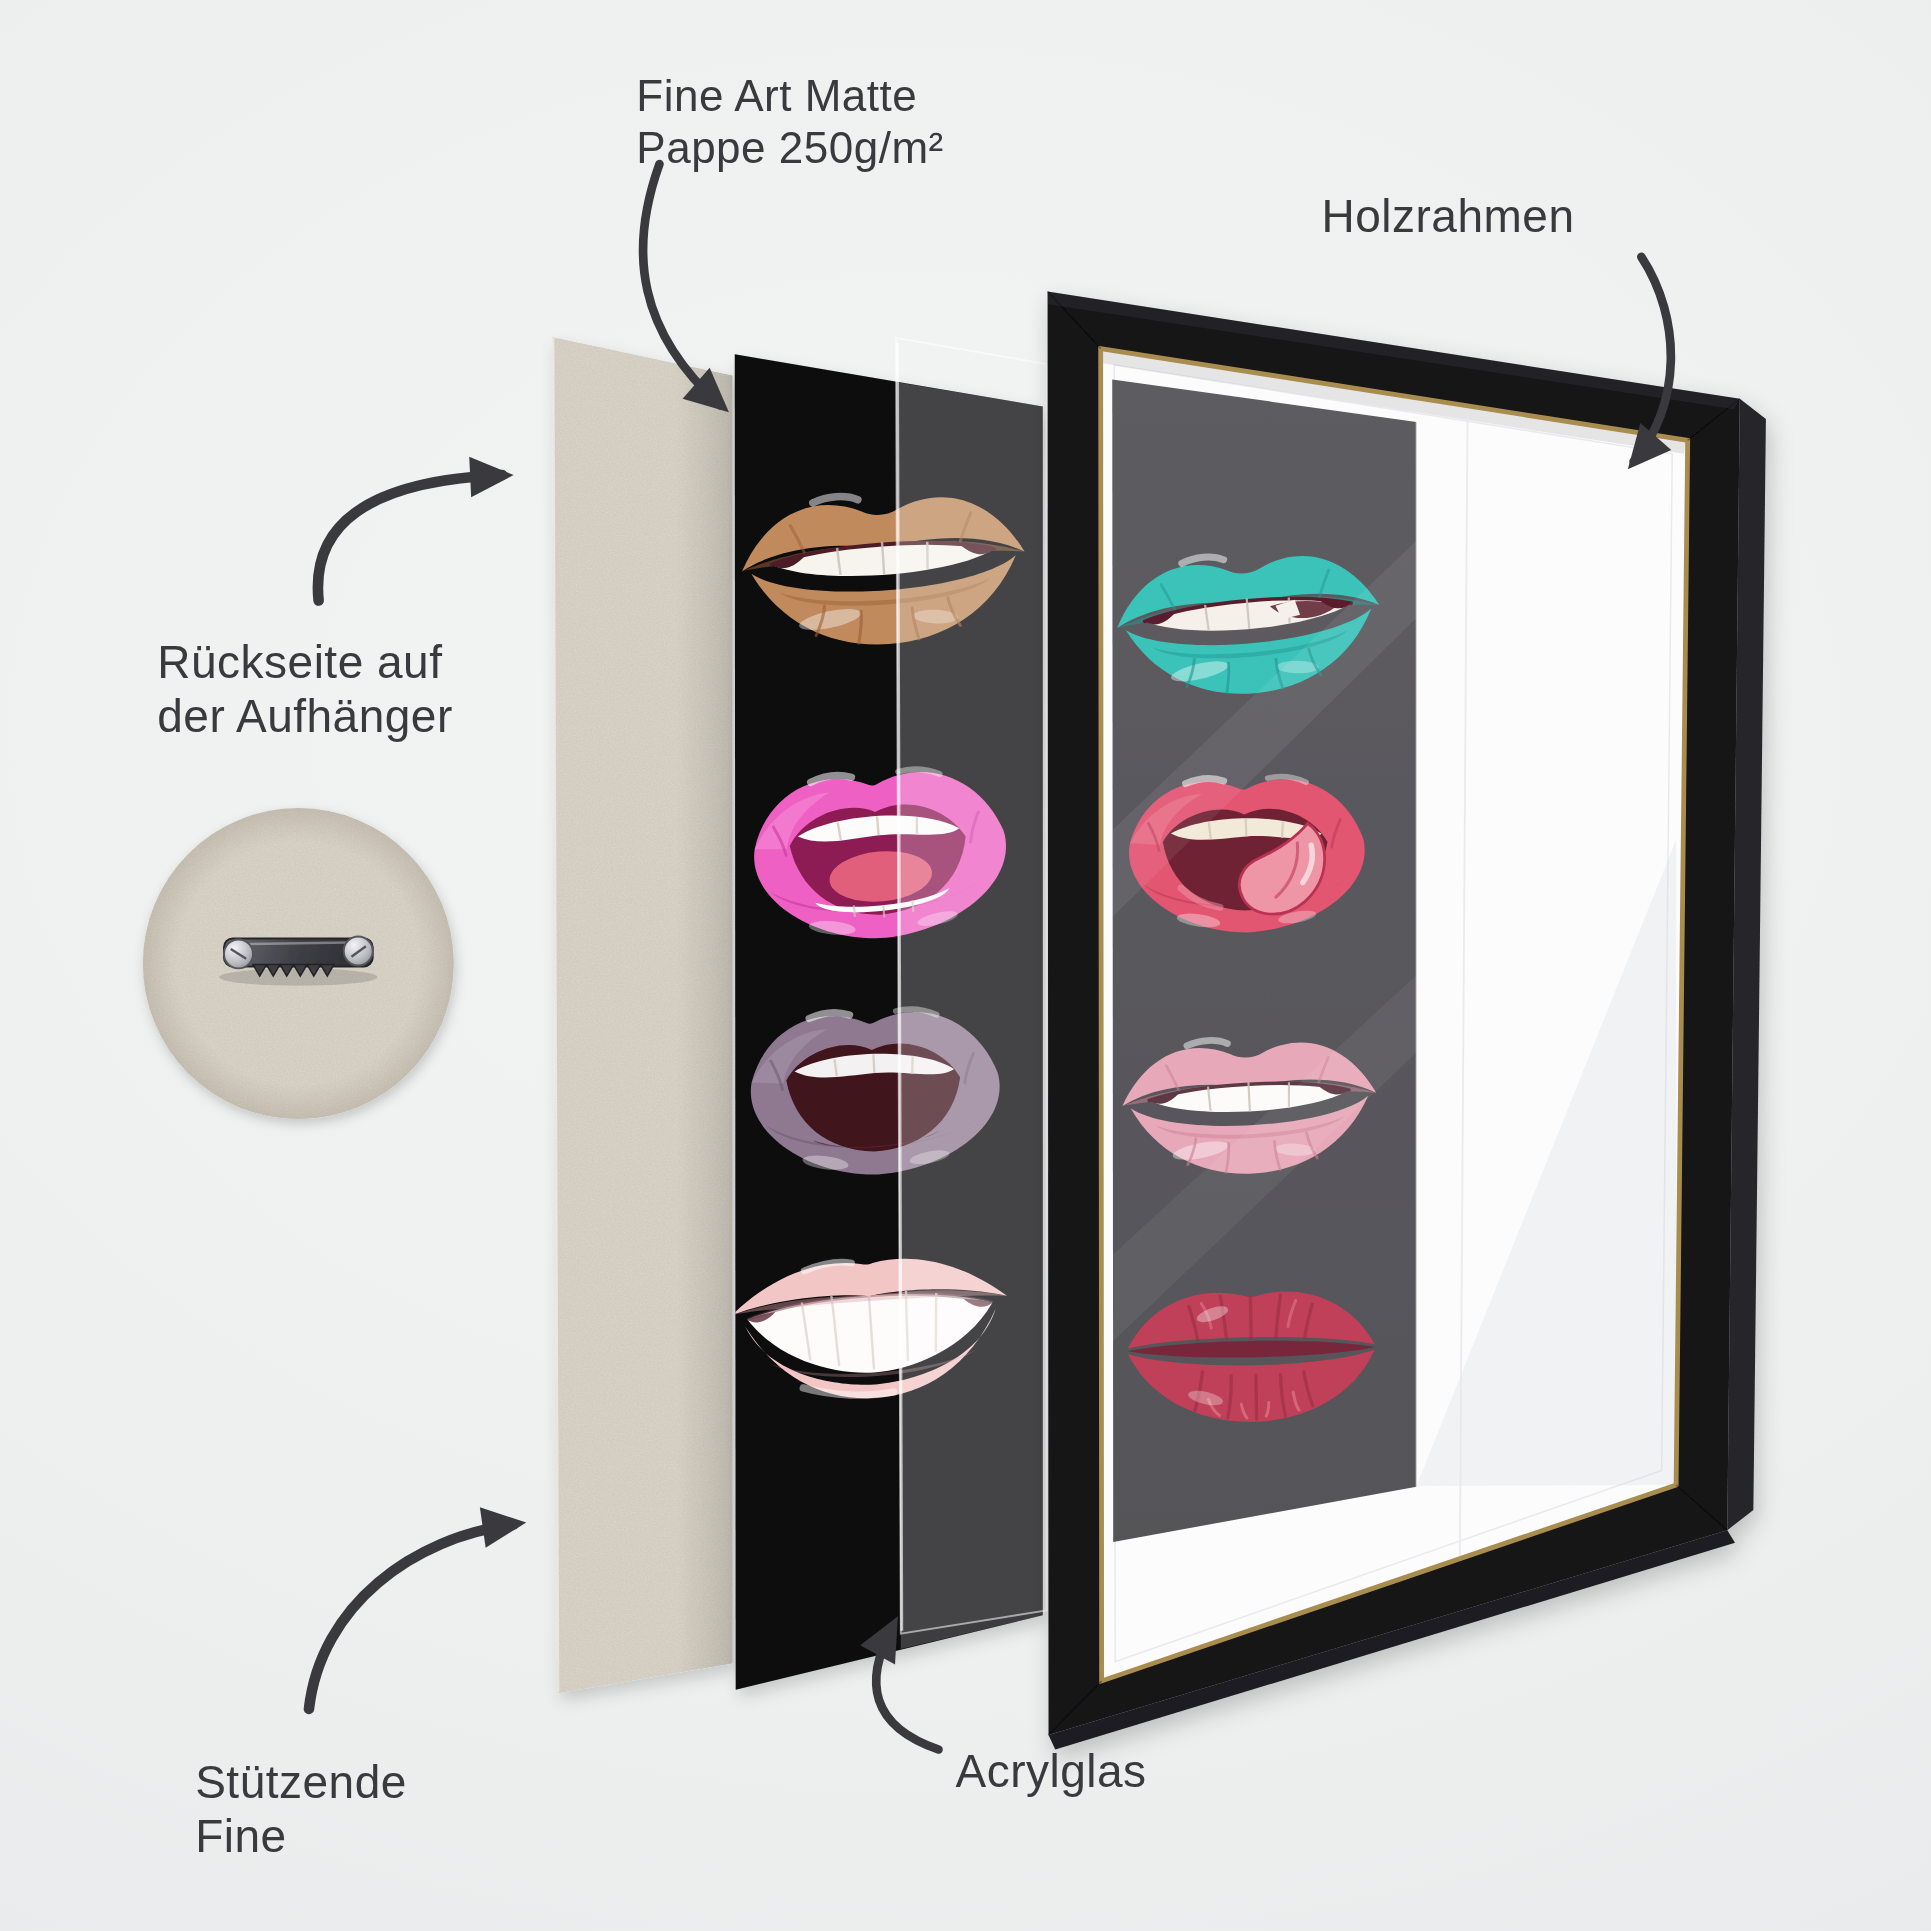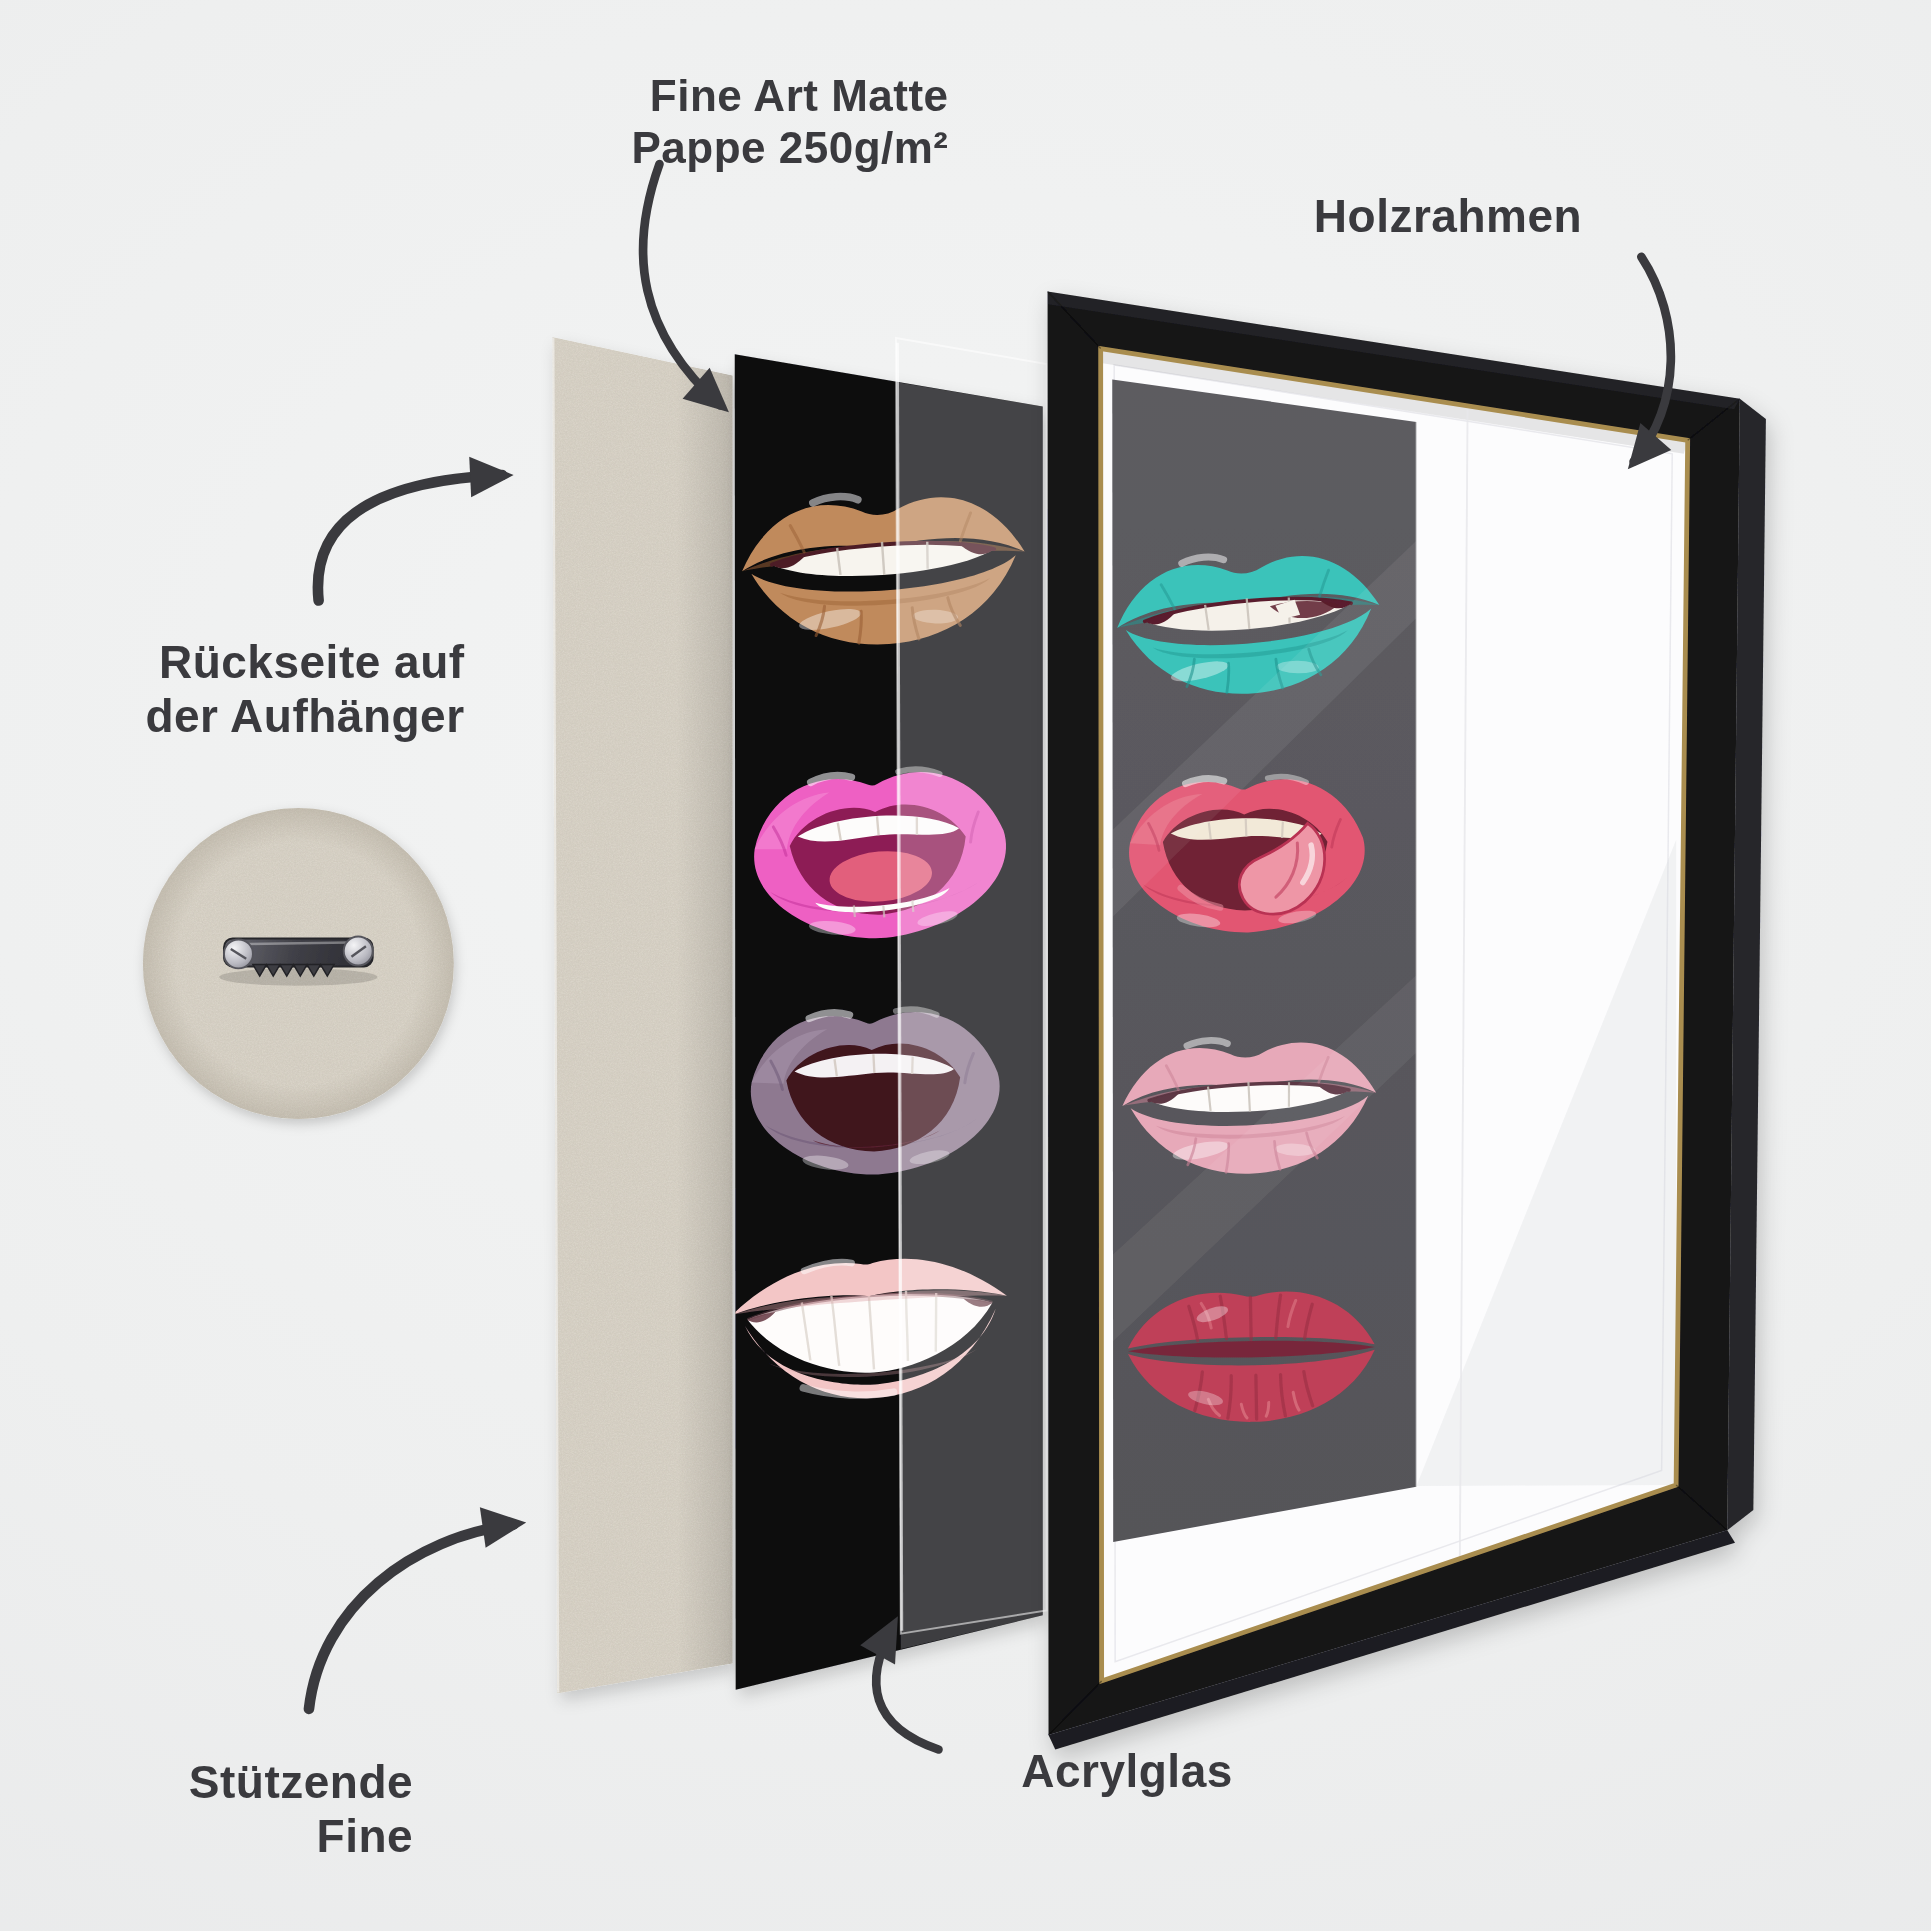--- a/index.html
+++ b/index.html
@@ -1,28 +1,28 @@
 <!DOCTYPE html>
 <html><head>
 <meta charset="utf-8">
 <style>
   html,body{margin:0;padding:0;}
   body{width:1931px;height:1931px;overflow:hidden;font-family:"Liberation Sans",sans-serif;}
   .stage{position:relative;width:1931px;height:1931px;
          background:radial-gradient(120% 90% at 48% 38%, #f3f4f4 0%, #eeefef 52%, #e7e8e9 100%);}
   svg.scene{position:absolute;left:0;top:0;width:1931px;height:1931px;display:block;}
-  .label{position:absolute;transform:translateX(-50%);text-align:right;
-         font-weight:700;font-size:46px;line-height:1.18;letter-spacing:0.5px;color:#3a3a3e;
+  .label{position:absolute;transform:translateX(-50%);text-align:left;
+         font-weight:400;font-size:46px;line-height:1.18;letter-spacing:0.5px;color:#3a3a3e;
          white-space:nowrap;}
   .label .ln{display:block;}
   .label-paper{left:790px;top:70px;font-size:44px;}
   .label-frame{left:1448px;top:189px;}
   .label-hanger{left:305px;top:635px;}
   .label-cardboard{left:301px;top:1755px;}
-  .label-acrylic{left:1127px;top:1744px;}
+  .label-acrylic{left:1051px;top:1744px;}
 </style>
 </head>
 <body>
 
 <div class="stage">
 
 <svg class="scene" viewBox="0 0 2000 2000">
   <defs>
     <filter id="speckle" x="-5%" y="-5%" width="110%" height="110%">
       <feTurbulence type="fractalNoise" baseFrequency="0.55" numOctaves="2" seed="7" stitchTiles="stitch"></feTurbulence>

